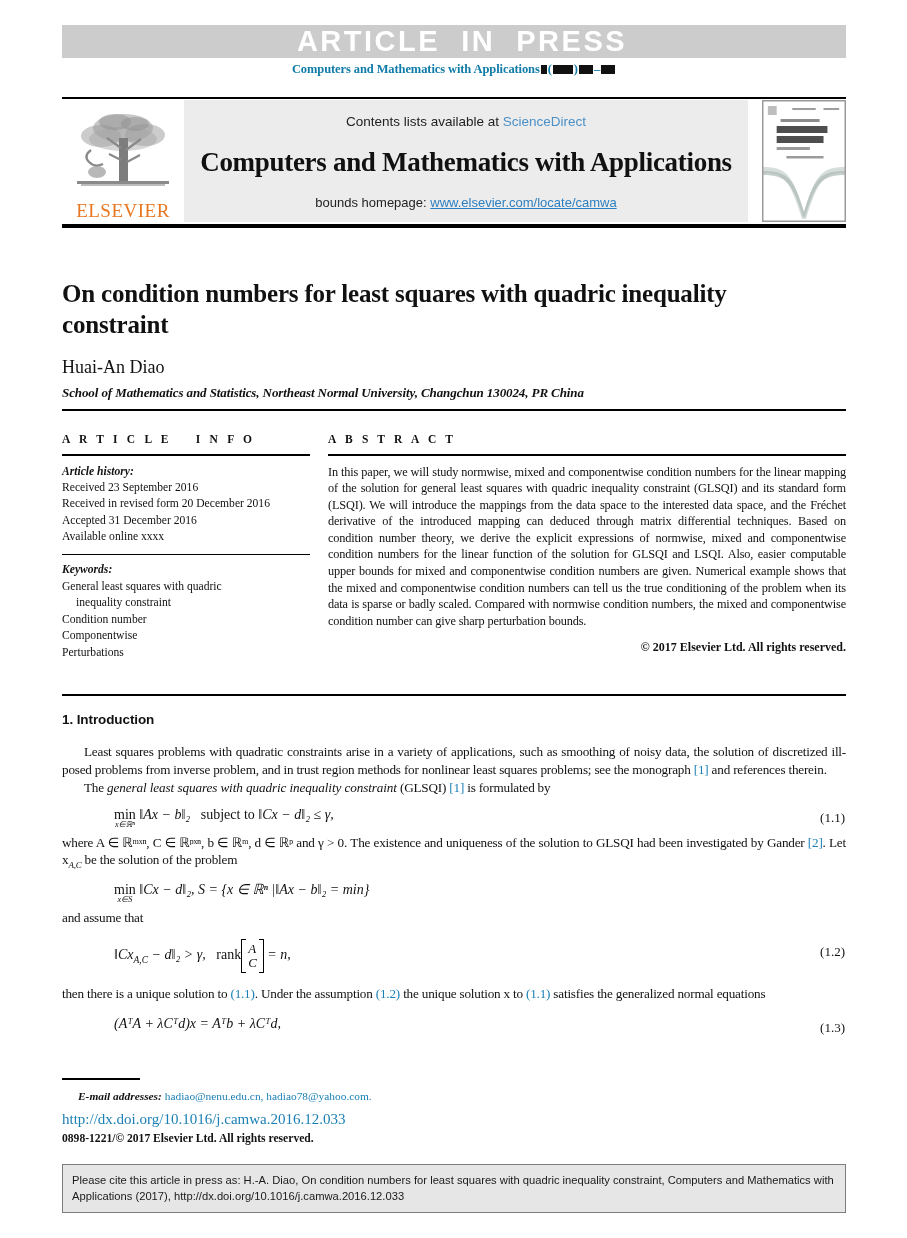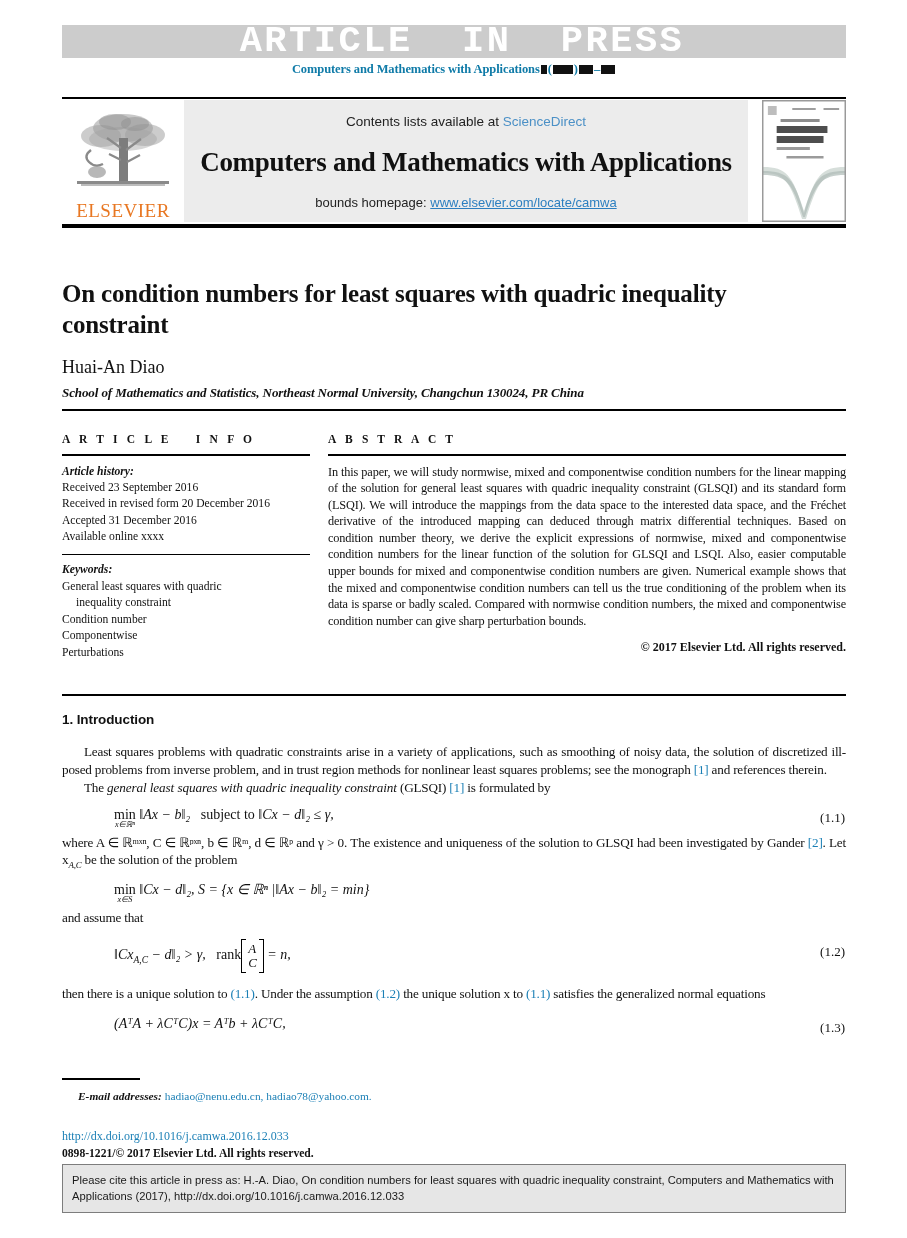--- a/index.html
+++ b/index.html
@@ -28,23 +28,23 @@
     left: 62px;
     top: 25px;
     width: 784px;
     height: 33px;
     background: #cccccc;
     display: flex;
     align-items: center;
     justify-content: center;
   }
   .aip-text {
-    font-family: Liberation Mono, monospace;
-    font-weight: bold;
-    font-size: 37px;
+    font-family: Liberation Sans, sans-serif;
+    font-weight: bold;
+    font-size: 29px;
     letter-spacing: 2.5px;
     color: #ffffff;
     white-space: pre;
     line-height: 1;
     margin-left: 16px;
   }
 
   
   .runhead {
     position: absolute;
@@ -369,23 +369,23 @@
     line-height: 1.45;
     color: #111;
   }
   .footnote .em-label {
     font-style: italic;
     font-weight: bold;
     padding-left: 16px;
   }
   .footnote a, .link-blue { color: #1a7fb5; text-decoration: none; }
   .doi-line {
-    margin-top: 23px;
+    margin-top: 4px;
     color: #1a7fb5;
-    font-size: 12px;
+    font-size: 15px;
   }
   .issn-line {
     font-size: 11.6px;
     font-weight: bold;
     color: #111;
     margin-top: 1px;
   }
 
   
   .cite-box {
@@ -562,21 +562,21 @@
             <span class="brk r"></span>
           </span>
         <span class="mi">= n,</span>
       </div>
       <div class="eq-num">(1.2)</div>
     </div>
 
     <p class="para noindent"><span>then there is a unique solution to </span><span class="ref">(1.1)</span><span>. Under the assumption </span><span class="ref">(1.2)</span><span> the unique solution x to </span><span class="ref">(1.1)</span><span> satisfies the generalized normal equations</span></p>
 
     <div class="eq-row" style="margin-top:13px;">
-      <div class="eq-body mi">(AᵀA + λCᵀC)x = Aᵀb + λCᵀC,</div>
+      <div class="eq-body mi">(AᵀA + λCᵀd)x = Aᵀb + λCᵀd,</div>
       <div class="eq-num">(1.3)</div>
     </div>
 
   </div>
 
   <div class="foot-rule"></div>
   <div class="footnote">
     <div>
       <span class="em-label">E-mail addresses:</span>
       <a href="#" class="link-blue">hadiao@nenu.edu.cn, hadiao78@yahoo.com.</a>

